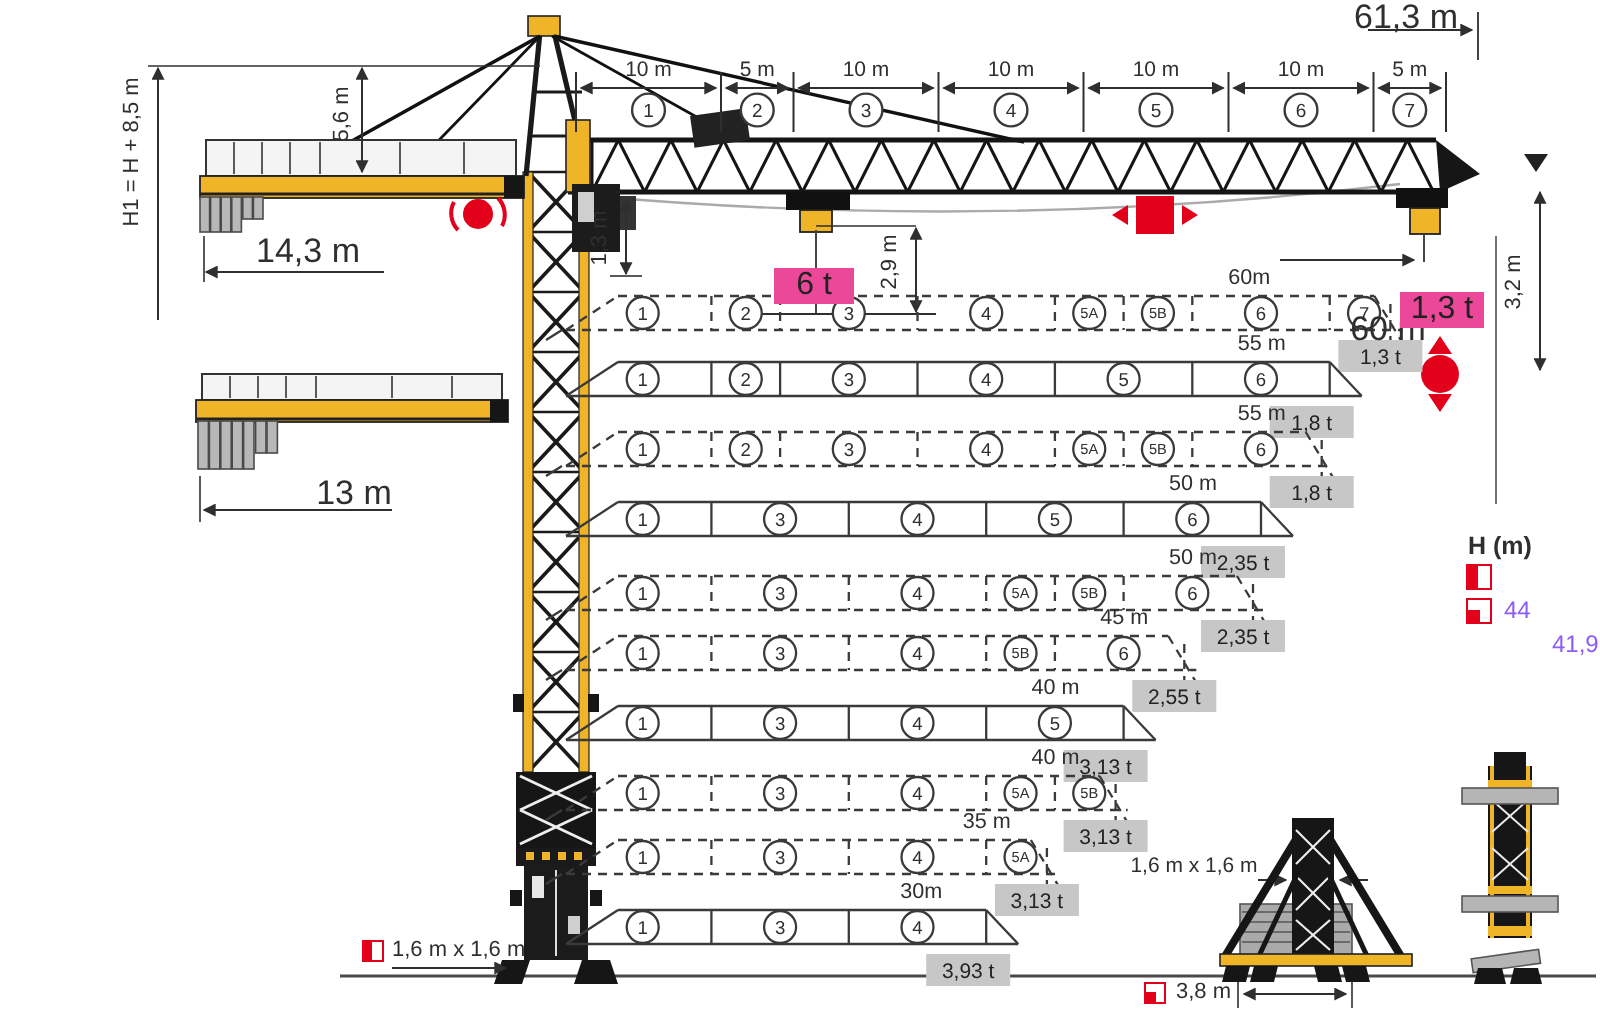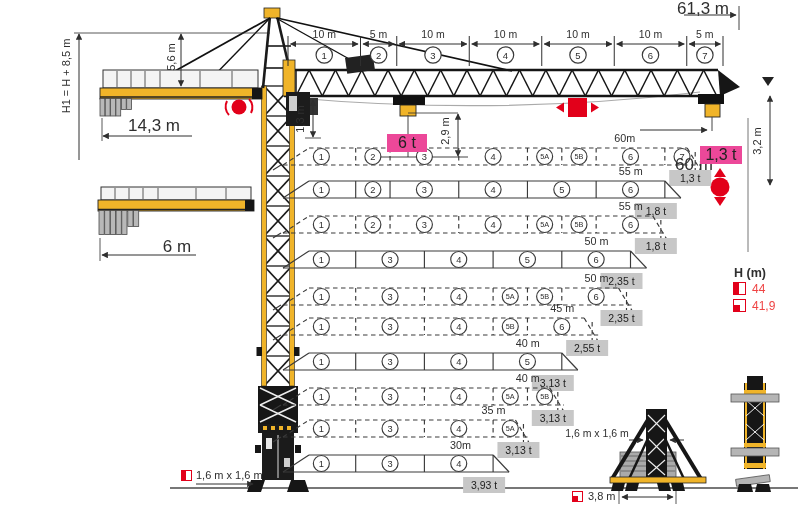--- a/index.html
+++ b/index.html
@@ -8,21 +8,21 @@
   #art{position:absolute;left:0;top:0;}
   .dim{position:absolute;transform:translate(-50%,-50%);font-size:17px;white-space:nowrap;color:#2f2f2f;}
   .rot{position:absolute;transform:translate(-50%,-50%) rotate(-90deg);font-size:11px;white-space:nowrap;color:#2f2f2f;}
   .lbl{position:absolute;font-size:11px;white-space:nowrap;color:#2f2f2f;}
   .badge{position:absolute;background:#ec4899;color:#222;font-size:16px;
          display:flex;align-items:center;justify-content:center;white-space:nowrap;margin-top:14px;}
   .legend-title{position:absolute;transform:translate(-50%,-50%);font-size:12.5px;font-weight:bold;color:#2f2f2f;}
   .lg-icon{position:absolute;box-sizing:border-box;border:1.8px solid #e2001a;background:#fff;}
   .lg-icon .half{position:absolute;left:0;top:0;bottom:0;width:42%;background:#e2001a;}
   .lg-icon .corner{position:absolute;left:0;bottom:0;width:52%;height:52%;background:#e2001a;}
-  .lg-val{position:absolute;transform:translateY(-50%);font-size:12px;color:#ef4444;}
+  .lg-val{position:absolute;transform:translateY(-50%);font-size:12px;color:#8b5cf6;margin-top:16px;}
 </style>
 </head>
 <body>
 
 <div id="stage">
 
   <svg id="art" width="800" height="515" viewBox="0 0 800 515">
     <defs>
       <marker id="ah" viewBox="0 0 10 10" refX="9" refY="5" markerWidth="6.5" markerHeight="6.5" orient="auto-start-reverse">
         <path d="M0,0 L10,5 L0,10 z" fill="#2f2f2f"></path>
@@ -581,39 +581,39 @@
           <text x="471.1" y="449" text-anchor="end" font-size="10.8" fill="#2f2f2f">30m</text>
           <rect x="463.1" y="477" width="42" height="16" fill="#c7c7c7"></rect>
           <text x="484.1" y="489" text-anchor="middle" font-size="10.5" fill="#222">3,93 t</text>
         </g>
       </g>
   </svg>
 
   <div class="rot" style="left:66px;top:76px;">H1 = H + 8,5 m</div>
   <div class="rot" style="left:171px;top:57px;">5,6 m</div>
   <div class="dim" style="left:138px;top:126px;margin-left:16px;">14,3 m</div>
-  <div class="dim" style="left:177px;top:247px;">6 m</div>
+  <div class="dim" style="left:177px;top:247px;">13 m</div>
   <div class="rot" style="left:300px;top:119px;">1,3 m</div>
   <div class="rot" style="left:445px;top:131px;">2,9 m</div>
   <div class="dim" style="left:703px;top:9px;">61,3 m</div>
   <div class="dim" style="left:694px;top:121px;margin-top:44px;">60 m</div>
   <div class="rot" style="left:757px;top:141px;">3,2 m</div>
 
   <div class="badge" style="left:387px;top:120px;width:40px;height:18px;">6 t</div>
   <div class="badge" style="left:700px;top:132px;width:42px;height:18px;">1,3 t</div>
 
   <div class="legend-title" style="left:750px;top:273px;">H (m)</div>
   <div class="lg-icon" style="left:733px;top:282px;width:13px;height:13px;">
       <i class="half"></i>
     </div>
   <div class="lg-val" style="left:752px;top:289px;">44</div>
   <div class="lg-icon" style="left:733px;top:299px;width:13px;height:13px;">
       <i class="corner"></i>
     </div>
-  <div class="lg-val" style="left:752px;top:306px;">41,9</div>
+  <div class="lg-val" style="left:776px;top:306px;">41,9</div>
 
   <div class="lg-icon" style="left:181px;top:470px;width:11px;height:11px;">
       <i class="half"></i>
     </div>
   <div class="lbl" style="left:196px;top:469px;">1,6 m x 1,6 m</div>
   <div class="dim" style="left:597px;top:433px;font-size:10.5px;">1,6 m x 1,6 m</div>
   <div class="lg-icon" style="left:572px;top:491px;width:11px;height:11px;">
       <i class="corner"></i>
     </div>
   <div class="lbl" style="left:588px;top:490px;">3,8 m</div>

